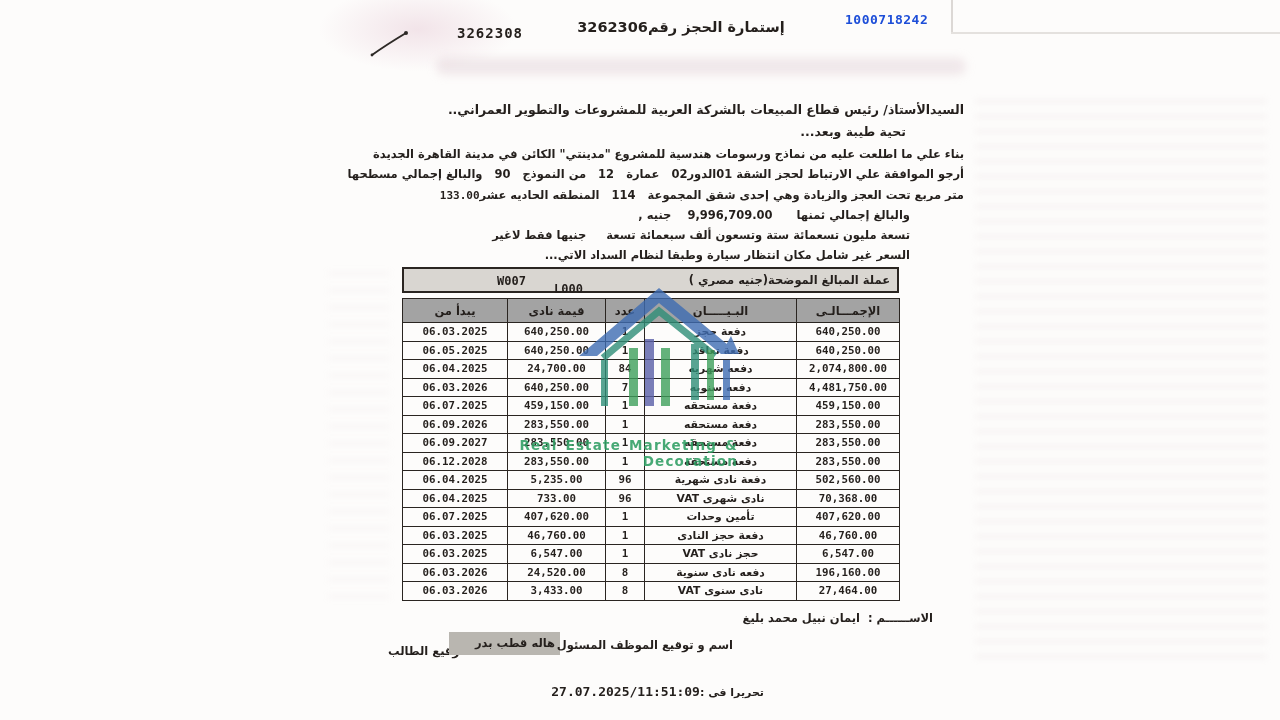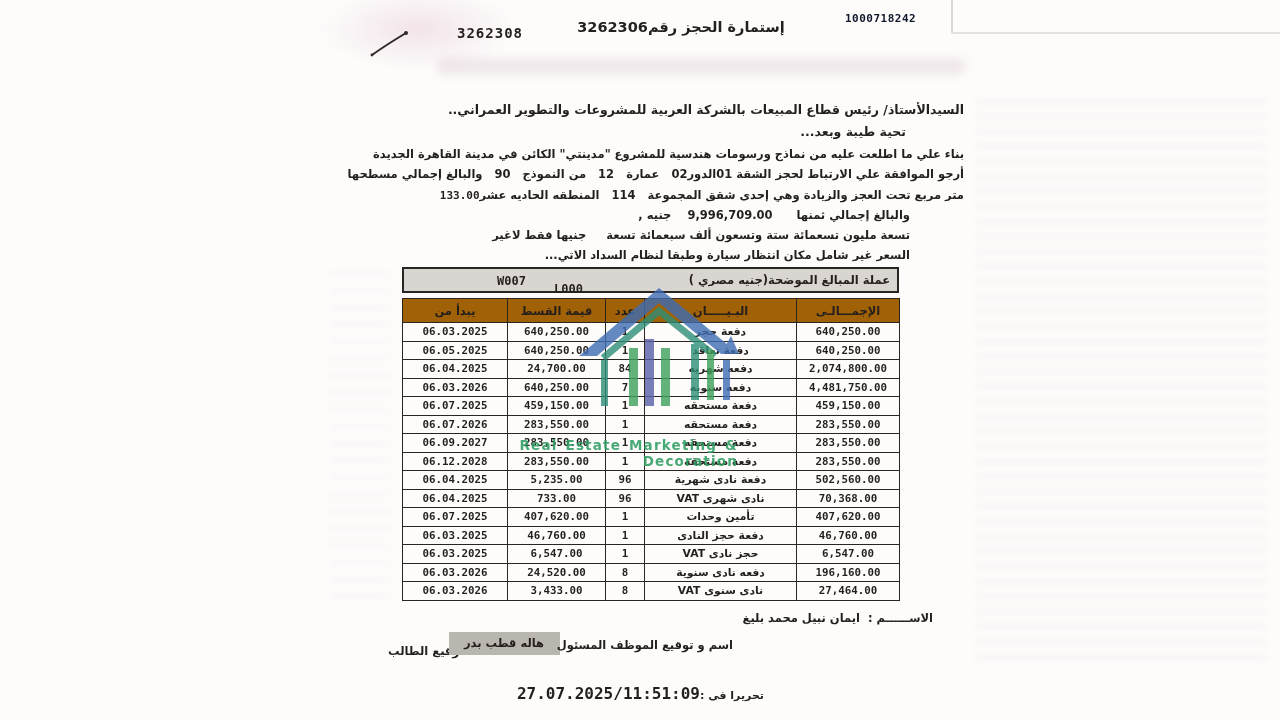--- a/index.html
+++ b/index.html
@@ -29,21 +29,21 @@
     position:absolute; left:328px; top:268px; width:62px; height:330px;
     background:repeating-linear-gradient(0deg, rgba(205,185,194,.13) 0 3px, rgba(0,0,0,0) 3px 17px);
     filter:blur(3px);
   }
   .corner-v { position:absolute; left:951px; top:0; width:2px; height:33px; background:#dcd8d5; }
   .corner-h { position:absolute; left:951px; top:32px; width:329px; height:2px; background:#e4e1de; }
 
   
   .hand-ref { position:absolute; left:457px; top:25px; font-size:14px; letter-spacing:1px; }
   .page-title { position:absolute; left:558px; top:19px; width:246px; text-align:center; font-size:14.5px; }
-  .doc-id { position:absolute; left:845px; top:12px; font-size:11px; letter-spacing:.5px; color:#0f172a; }
+  .doc-id { position:absolute; left:845px; top:12px; font-size:13px; letter-spacing:.5px; color:#1d4ed8; }
   .pen-mark { position:absolute; left:366px; top:27px; }
 
   
   .letter { position:absolute; left:418px; top:94px; width:546px; direction:rtl; text-align:right; }
   .letter .sal { font-size:12.5px; height:22px; white-space:nowrap;margin-top:8px; }
   .letter .greet { font-size:12.5px; height:23px; padding-right:58px; }
   .letter .bl { font-size:11.5px; height:20.3px; white-space:nowrap; }
   .letter .indent { padding-right:54px; }
   .letter .num-inline { font-family:"DejaVu Sans Mono", monospace; font-size:11px; }
 
@@ -56,21 +56,21 @@
   .code-w { position:absolute; left:93px; top:5px; font-size:12px; }
   .code-l { position:absolute; left:150px; top:5px; font-size:12px;margin-top:8px; }
 
   table.pay {
     position:absolute; left:402px; top:298px; width:497px;
     border-collapse:collapse; direction:rtl; table-layout:fixed;
   }
   table.pay th, table.pay td {
     border:1.6px solid #2a2521; padding:0; overflow:hidden; white-space:nowrap;
   }
-  table.pay th { height:24px; background:#a16207; font-size:11.5px; font-weight:bold; }
+  table.pay th { height:24px; background:#a3a3a3; font-size:11.5px; font-weight:bold; }
   table.pay td { height:18.5px; text-align:center; }
   td.c-ar { font-size:10.8px; }
   td.c-num, td.c-date { font-family:"DejaVu Sans Mono", monospace; font-size:10.8px; font-weight:bold; }
 
   
   .wm-logo { position:absolute; left:571px; top:276px; opacity:.8; pointer-events:none; }
   .wm-title {
     position:absolute; left:400px; top:393px; width:356px; text-align:center;
     font-size:44px; letter-spacing:3px; color:#4273b8; opacity:.83; pointer-events:none;
   }
@@ -78,26 +78,26 @@
     position:absolute; left:418px; top:437px; width:320px; text-align:right;
     font-size:13.5px; letter-spacing:1.2px; word-spacing:2px; color:#2f9e63; opacity:.88; pointer-events:none;
   }
 
   
   .name-row { position:absolute; left:688px; top:611px; width:245px; direction:rtl; text-align:right; font-size:11.5px; white-space:nowrap; }
   .name-row .lbl { letter-spacing:.5px;margin-top:46px; }
   .applicant-sign { position:absolute; left:388px; top:644px; font-size:11.5px; direction:rtl; }
   .emp-highlight {
     position:absolute; left:449px; top:632px; width:111px; height:23px;
-    background:#b9b6b0; direction:rtl; text-align:right; padding-right:16px;
+    background:#b9b6b0; direction:rtl; text-align:right; padding-right:5px;
     font-size:11.5px; line-height:23px; white-space:nowrap;
   }
   .emp-sign { position:absolute; left:588px; top:638px; width:145px; direction:rtl; text-align:left; font-size:11.5px; white-space:nowrap; }
   .issued { position:absolute; left:556px; top:684px; width:208px; direction:rtl; text-align:right; font-size:11px; white-space:nowrap; }
-  .issued .dt { font-family:"DejaVu Sans Mono", monospace; font-size:16px; }
+  .issued .dt { font-family:"DejaVu Sans Mono", monospace; font-size:13px; }
 </style>
 </head>
 <body>
 
 <div class="stage">
 
   <div class="smudge-top"></div>
   <div class="bleed-band"></div>
   <div class="bleed-right"></div>
   <div class="bleed-left"></div>
@@ -136,21 +136,21 @@
         <col style="width:152px">
         <col style="width:39px">
         <col style="width:98px">
         <col style="width:105px">
       </colgroup>
     <tbody>
         <tr>
       <th>الإجمـــالـى</th>
       <th>البـيـــــان</th>
       <th>عدد</th>
-      <th>قيمة القسط</th>
+      <th>قيمة نادى</th>
       <th>يبدأ من</th>
     </tr>
     <tr>
           <td class="c-num">640,250.00</td>
           <td class="c-ar">دفعة حجز</td>
           <td class="c-num">1</td>
           <td class="c-num">640,250.00</td>
           <td class="c-date">06.03.2025</td>
         </tr>
     <tr>
@@ -179,21 +179,21 @@
           <td class="c-ar">دفعة مستحقه</td>
           <td class="c-num">1</td>
           <td class="c-num">459,150.00</td>
           <td class="c-date">06.07.2025</td>
         </tr>
     <tr>
           <td class="c-num">283,550.00</td>
           <td class="c-ar">دفعة مستحقه</td>
           <td class="c-num">1</td>
           <td class="c-num">283,550.00</td>
-          <td class="c-date">06.07.2026</td>
+          <td class="c-date">06.09.2026</td>
         </tr>
     <tr>
           <td class="c-num">283,550.00</td>
           <td class="c-ar">دفعة مستحقه</td>
           <td class="c-num">1</td>
           <td class="c-num">283,550.00</td>
           <td class="c-date">06.09.2027</td>
         </tr>
     <tr>
           <td class="c-num">283,550.00</td>

